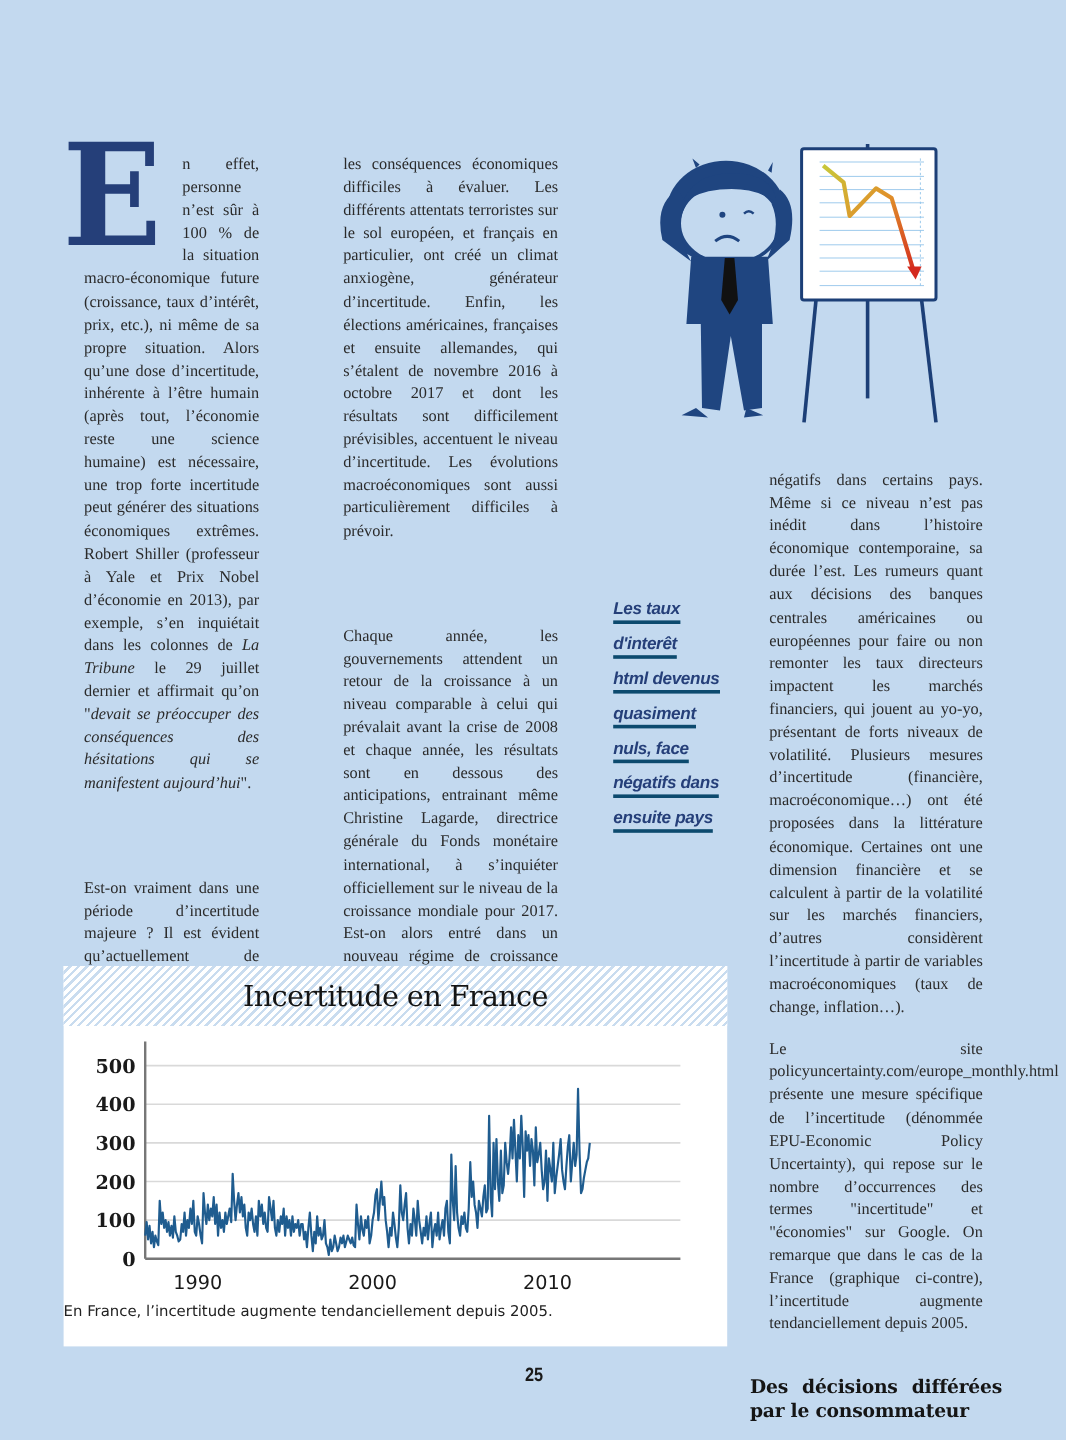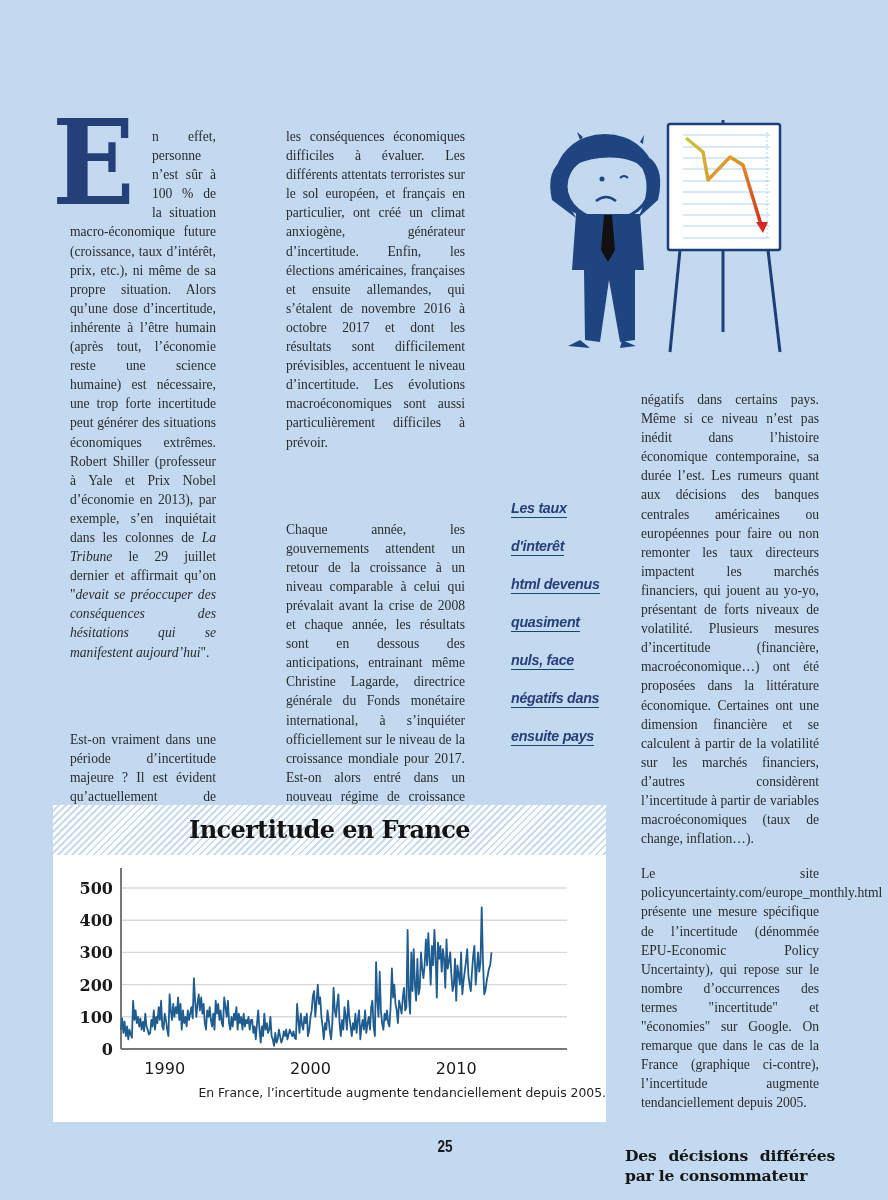--- a/index.html
+++ b/index.html
@@ -23,34 +23,34 @@
     font-family: "DejaVu Serif", "Liberation Serif", serif; font-weight: bold;
     font-size: 15.6px; line-height: 20px; color: #151515; margin: 0; letter-spacing: -0.2px;
   }
   .gap { height: 18px; }
   em { font-style: italic; }
   .pull {
     position: absolute; left: 511px; top: 497px; width: 100px;
     font-family: "Liberation Sans", "DejaVu Sans", sans-serif; font-weight: bold; font-style: italic;
     font-size: 14.3px; line-height: 23.4px; color: #253f79;
   }
-  .pull span { display: inline-block; border-bottom: 1px solid #0c4a6e; line-height: 17px; margin-bottom: 17px; letter-spacing: -0.3px; }
+  .pull span { display: inline-block; border-bottom: 3px solid #0c4a6e; line-height: 17px; margin-bottom: 6px; letter-spacing: -0.3px; }
   .chartbox { position: absolute; left: 53px; top: 805px; width: 553px; height: 317px; background: #ffffff; }
   .hatch {
     position: absolute; left: 0; top: 0; width: 553px; height: 50px;
     background: repeating-linear-gradient(135deg, #ffffff 0px, #ffffff 3px, #c9dcef 3px, #c9dcef 5px);
   }
   .chart-title {
     position: absolute; left: 0; top: 0; width: 553px; height: 50px; text-align: center;
-    font-family: "DejaVu Serif", "Liberation Serif", serif; font-weight: bold; font-size: 24px; line-height: 50px; color: #141414;
+    font-family: "DejaVu Serif", "Liberation Serif", serif; font-weight: normal; font-size: 24px; line-height: 50px; color: #141414;
     letter-spacing: -0.6px;
   }
   .chart-svg { position: absolute; left: 0; top: 0; }
   .caption {
-    position: absolute; left: 0; top: 280px; width: 553px; text-align: right;
+    position: absolute; left: 0; top: 280px; width: 553px; text-align: left;
     font-family: "DejaVu Sans", "Liberation Sans", sans-serif; font-size: 12.4px; color: #222;
   }
   .pagenum {
     position: absolute; left: 430px; top: 1138px; width: 30px; text-align: center;
     font-family: "Liberation Sans", "DejaVu Sans", sans-serif; font-weight: bold; font-size: 16px; color: #1a1a1a;
     transform: scaleX(0.85);
   }
   .illu { position: absolute; left: 540px; top: 100px; }
 </style>
 </head>

